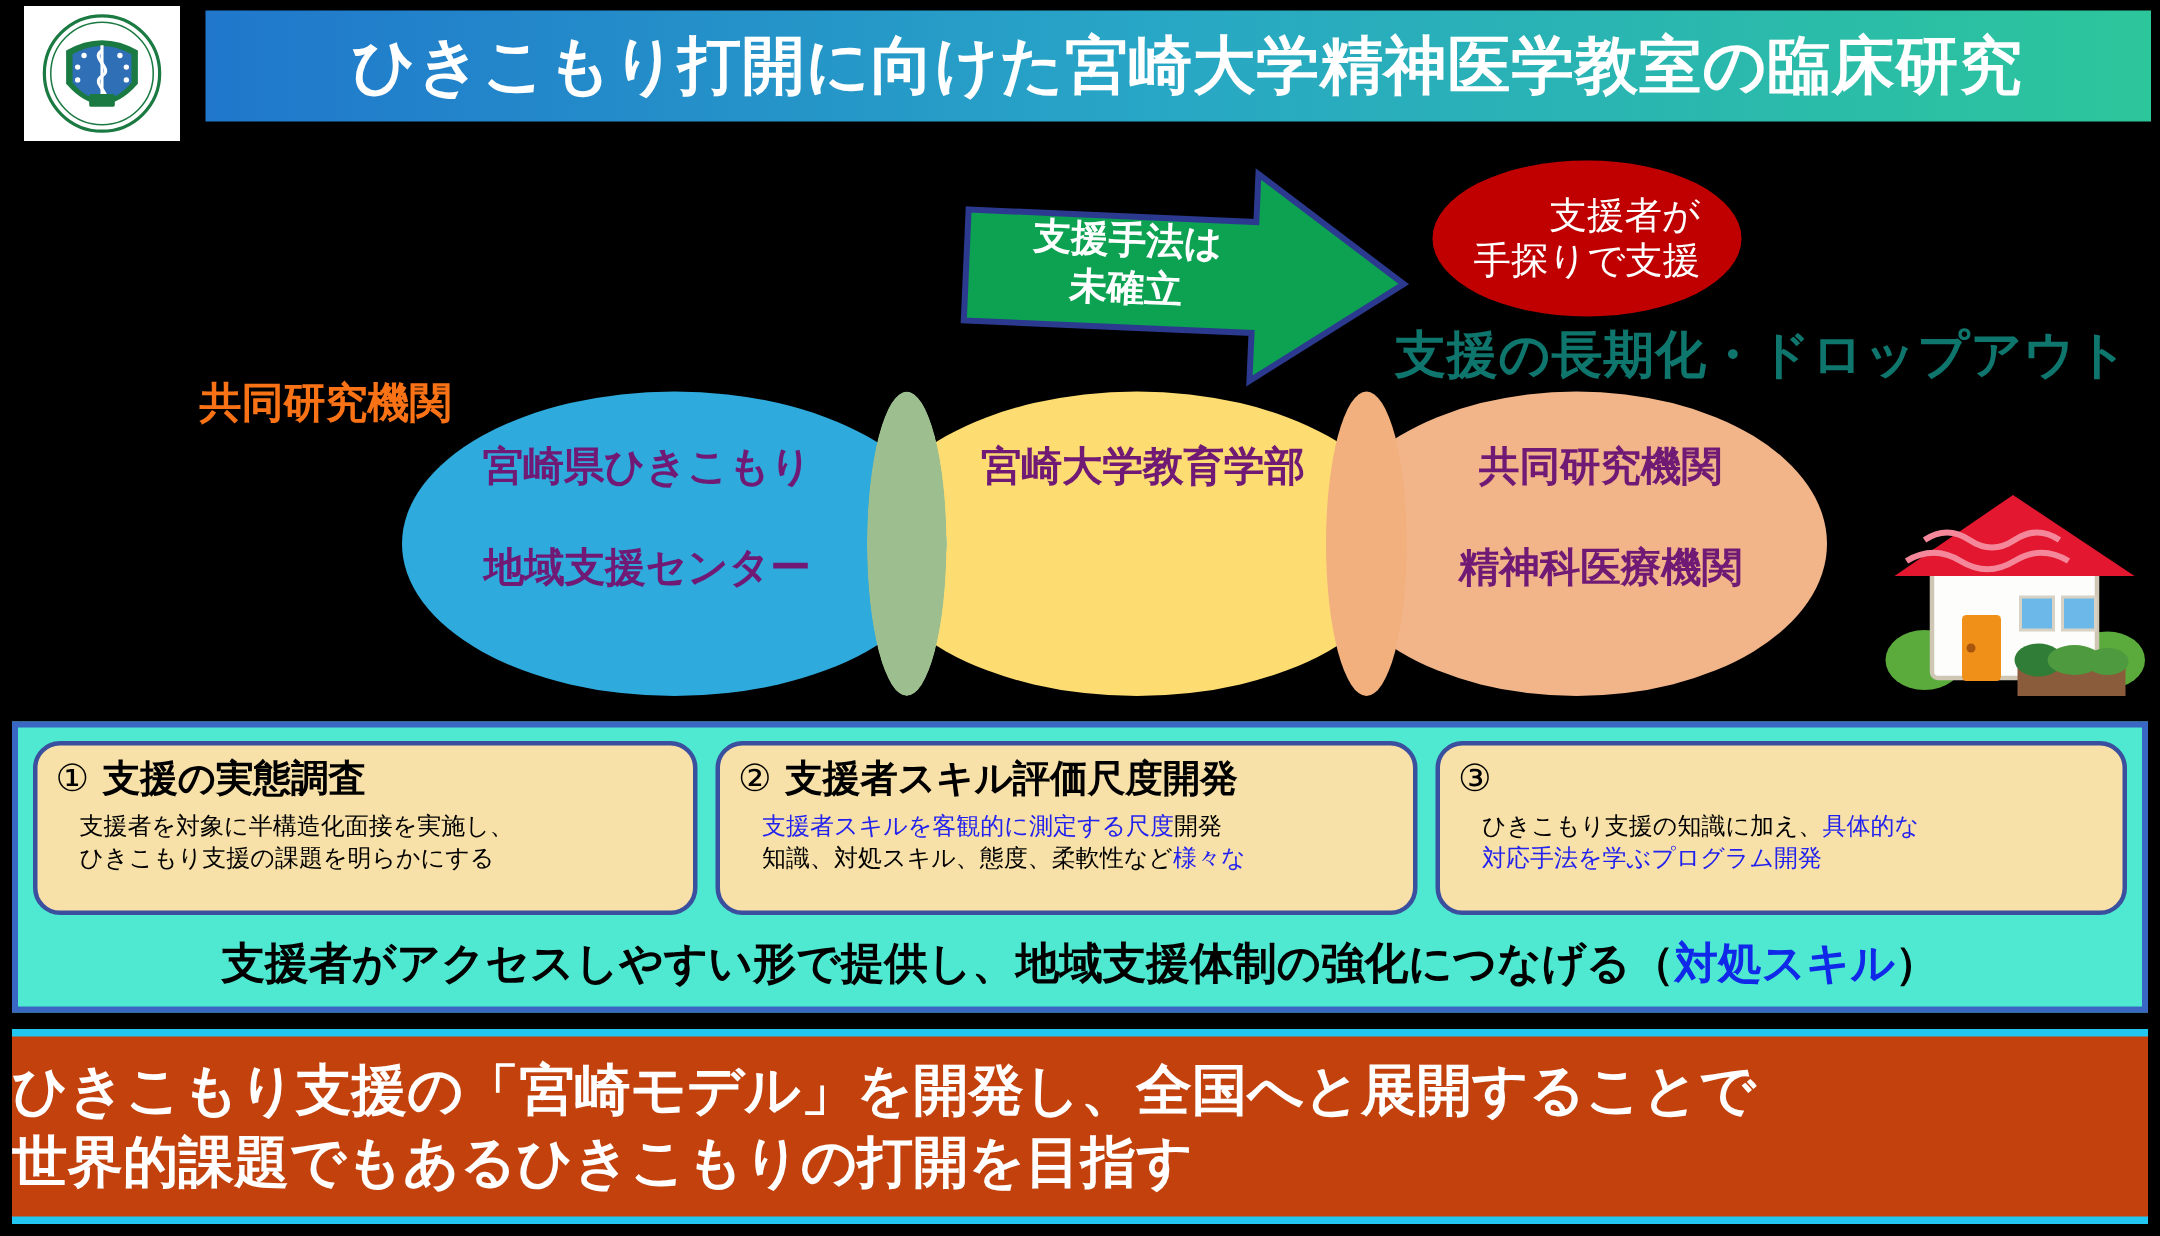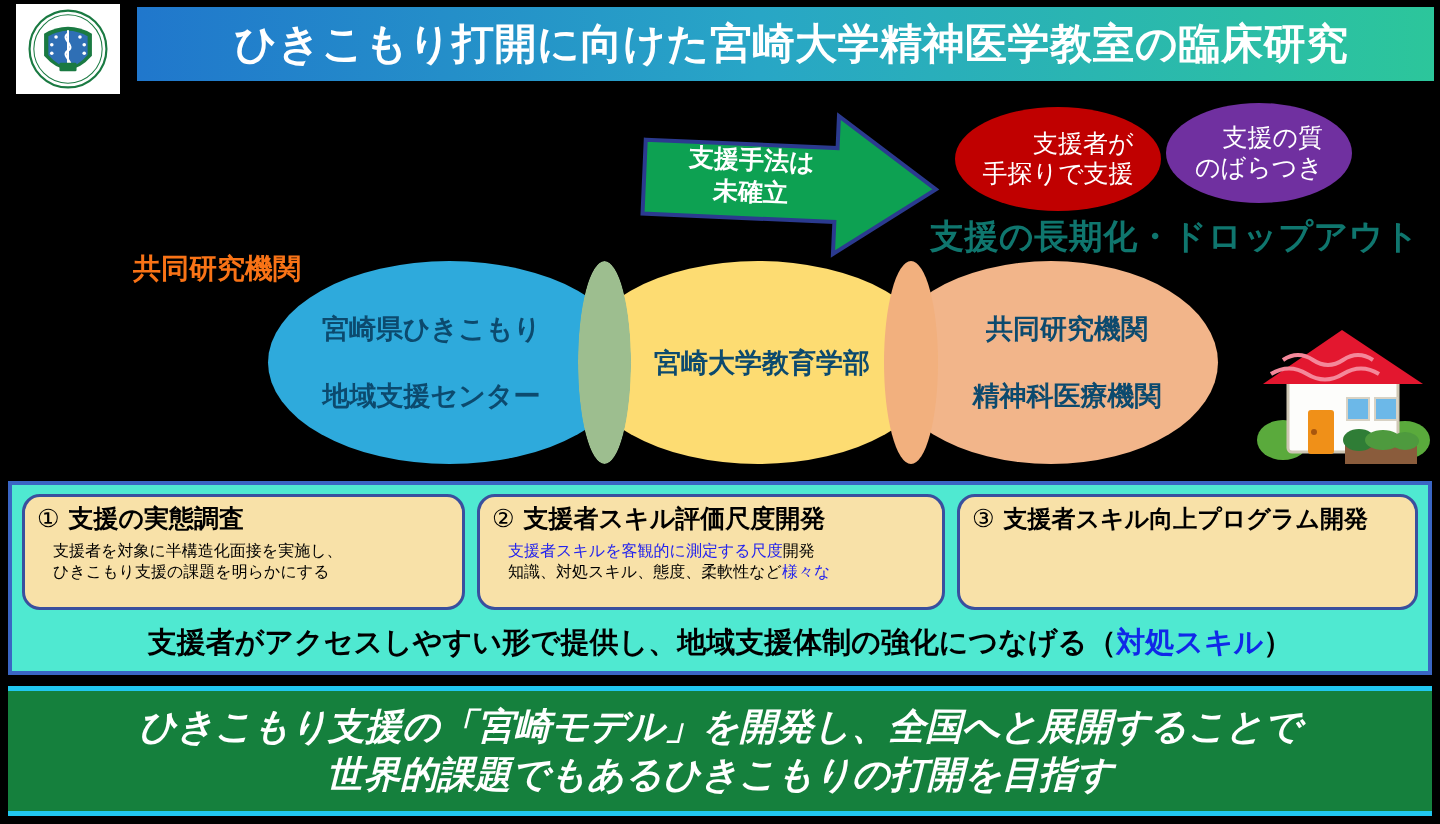--- a/index.html
+++ b/index.html
@@ -125,24 +125,23 @@
     font-weight: bold;
     white-space: nowrap;
     z-index: 2;
   }
 
   
   .venn {
     position: absolute;
     border-radius: 50%;
     display: flex;
-    align-items: center;
     justify-content: center;
     text-align: center;
-    color: #0c4a6e;
+    color: #701a75;
     font-weight: bold;
     line-height: 1.25;
   }
   .venn-blue {
     left: 268px; top: 261px;
     width: 363px; height: 203px;
     background: #2eaadc;
     font-size: 27px;
     z-index: 3;
   }
@@ -257,29 +256,27 @@
   }
   .teal-footer .hl { color: #1028e8; }
 
   
   .blue-banner {
     position: absolute;
     left: 8px;
     top: 686px;
     width: 1424px;
     height: 130px;
-    background: #15803d;
+    background: #c2410c;
     border-top: 5px solid #21c7f0;
     border-bottom: 5px solid #21c7f0;
     display: flex;
     flex-direction: column;
-    align-items: center;
     justify-content: center;
     gap: 4px;
-    font-style: italic;
   }
   .blue-line {
     color: #ffffff;
     font-size: 37px;
     font-weight: bold;
     white-space: nowrap;
     line-height: 1.18;
   }
 </style>
 </head>
@@ -319,26 +316,20 @@
     </div>
   </div>
 
   <div class="bubble bubble-red">
     <div>
       <div>支援者が</div>
       <div>手探りで支援</div>
     </div>
   </div>
 
-  <div class="bubble bubble-purple">
-    <div>
-      <div>支援の質</div>
-      <div>のばらつき</div>
-    </div>
-  </div>
 
   <div class="warn-text">支援の長期化・ドロップアウト</div>
 
   <div class="collab-label">共同研究機関</div>
 
   <div class="venn venn-orange">
     <div class="v-label">
       <div>共同研究機関</div>
       <div>精神科医療機関</div>
     </div>
@@ -405,21 +396,28 @@
           </div>
           <div>
             <span>知識、対処スキル、態度、柔軟性など</span><span class="hl">様々な</span>
           </div>
         </div>
       </div>
 
       <div class="card card-3">
         <div class="card-head">
           <span class="card-num">③</span>
-          <span class="card-title">支援者スキル向上プログラム開発</span>
+        </div>
+        <div class="card-body">
+          <div>
+            <span>ひきこもり支援の知識に加え、</span><span class="hl">具体的な</span>
+          </div>
+          <div>
+            <span class="hl">対応手法を学ぶプログラム開発</span>
+          </div>
         </div>
       </div>
 
     </div>
 
     <div class="teal-footer">
       <span>支援者がアクセスしやすい形で提供し、地域支援体制の強化につなげる（</span><span class="hl">対処スキル</span><span>）</span>
     </div>
   </div>
 

